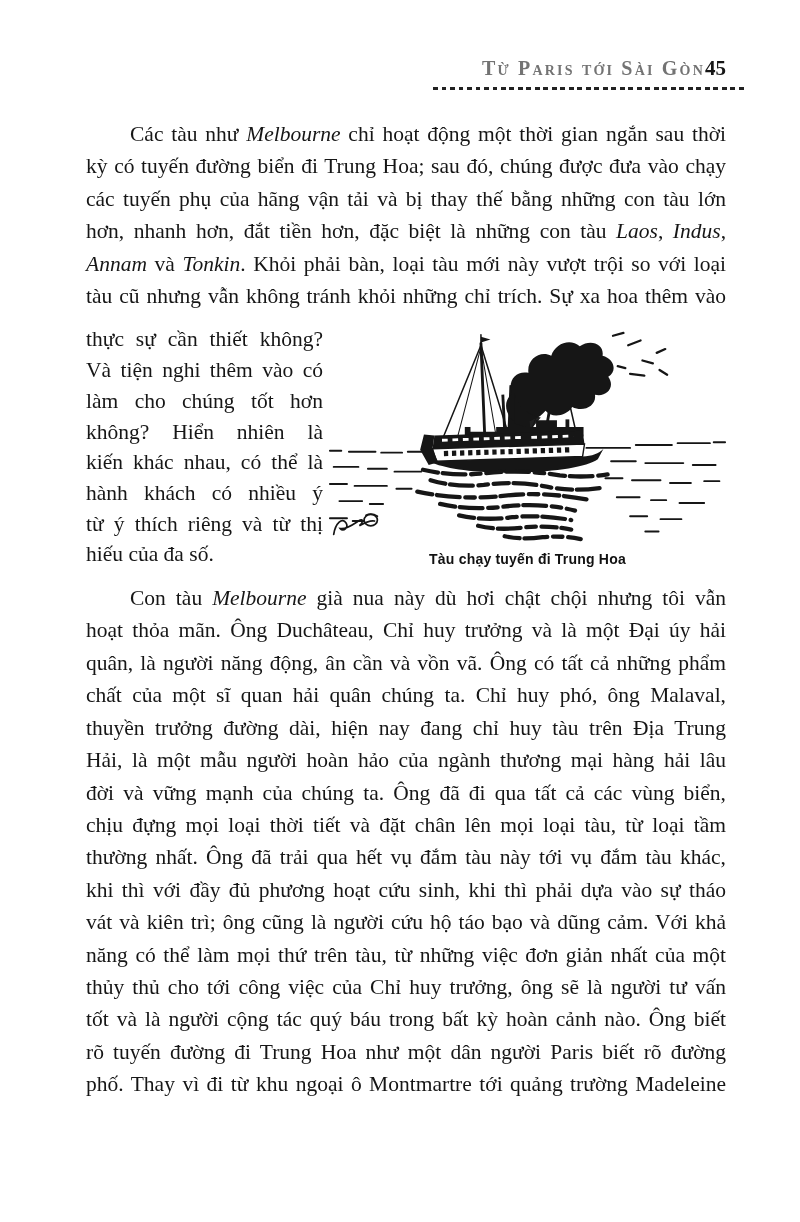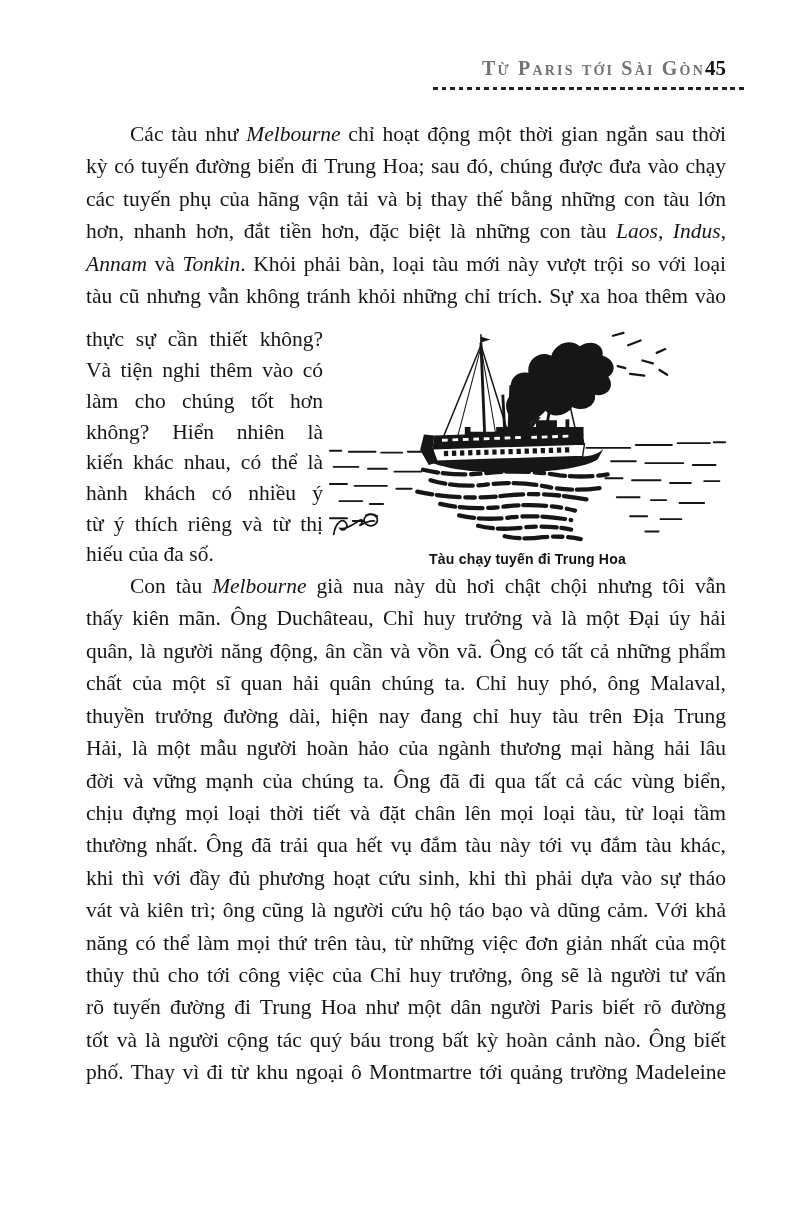--- a/index.html
+++ b/index.html
@@ -21,21 +21,21 @@
     position:absolute; right:-19px; top:87px; width:312px; height:2.5px;
     background:repeating-linear-gradient(90deg,#222 0 4.5px,transparent 4.5px 8.5px);
   }
 
   
   .para { font-size:21.5px; line-height:32.4px; }
   .para .line, .wrapcol .line { text-align:justify; text-align-last:justify; }
   .line.indent { text-indent:44px; }
   .line.endline { text-align-last:left; }
   .p1 { margin-top:30px; }
-  .p2 { }
+  .p2 { margin-top:12px; }
 
   
   .wrap { display:flex; margin-top:12px; align-items:flex-start; }
   .wrapcol { width:237px; flex:none; font-size:21.5px; line-height:30.7px; }
   .figure { flex:1; padding-left:5px; text-align:center; margin-top:1px; }
   .figure svg { display:block; width:399px; height:224px; }
   .caption {
     font-family:"Liberation Sans","DejaVu Sans",sans-serif;
     font-size:14px; font-weight:bold; letter-spacing:.2px;
     margin-top:3px; color:#111;
@@ -153,31 +153,31 @@
             <ellipse cx="45" cy="206" rx="7" ry="6"></ellipse>
             <path d="M40 201 q6 -3 12 1"></path>
           </g>
         </svg>
         <figcaption class="caption">Tàu chạy tuyến đi Trung Hoa</figcaption>
       </figure>
     </div>
 
     <div class="para p2">
         <div class="line indent">Con tàu <i>Melbourne</i> già nua này dù hơi chật chội nhưng tôi vẫn</div>
-        <div class="line">thấy kiên mãn. Ông Duchâteau, Chỉ huy trưởng và là một Đại úy hải</div>
+        <div class="line">hoạt thỏa mãn. Ông Duchâteau, Chỉ huy trưởng và là một Đại úy hải</div>
         <div class="line">quân, là người năng động, ân cần và vồn vã. Ông có tất cả những phẩm</div>
         <div class="line">chất của một sĩ quan hải quân chúng ta. Chỉ huy phó, ông Malaval,</div>
         <div class="line">thuyền trưởng đường dài, hiện nay đang chỉ huy tàu trên Địa Trung</div>
         <div class="line">Hải, là một mẫu người hoàn hảo của ngành thương mại hàng hải lâu</div>
         <div class="line">đời và vững mạnh của chúng ta. Ông đã đi qua tất cả các vùng biển,</div>
         <div class="line">chịu đựng mọi loại thời tiết và đặt chân lên mọi loại tàu, từ loại tầm</div>
         <div class="line">thường nhất. Ông đã trải qua hết vụ đắm tàu này tới vụ đắm tàu khác,</div>
         <div class="line">khi thì với đầy đủ phương hoạt cứu sinh, khi thì phải dựa vào sự tháo</div>
         <div class="line">vát và kiên trì; ông cũng là người cứu hộ táo bạo và dũng cảm. Với khả</div>
         <div class="line">năng có thể làm mọi thứ trên tàu, từ những việc đơn giản nhất của một</div>
         <div class="line">thủy thủ cho tới công việc của Chỉ huy trưởng, ông sẽ là người tư vấn</div>
+        <div class="line">tốt và là người cộng tác quý báu trong bất kỳ hoàn cảnh nào. Ông biết</div>
         <div class="line">rõ tuyến đường đi Trung Hoa như một dân người Paris biết rõ đường</div>
-        <div class="line">tốt và là người cộng tác quý báu trong bất kỳ hoàn cảnh nào. Ông biết</div>
         <div class="line">phố. Thay vì đi từ khu ngoại ô Montmartre tới quảng trường Madeleine</div>
       </div>
 
   </div>
 </div>
 
 </body></html>

